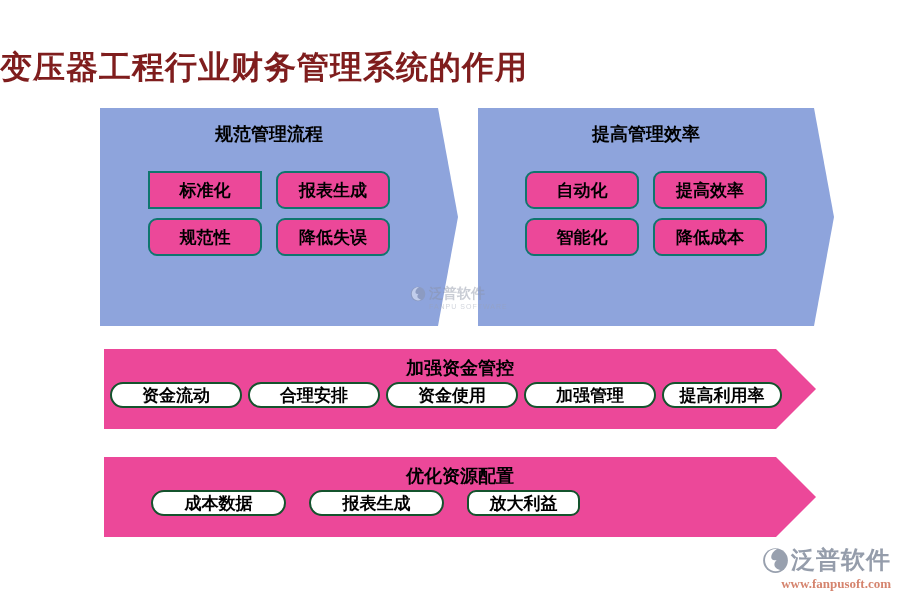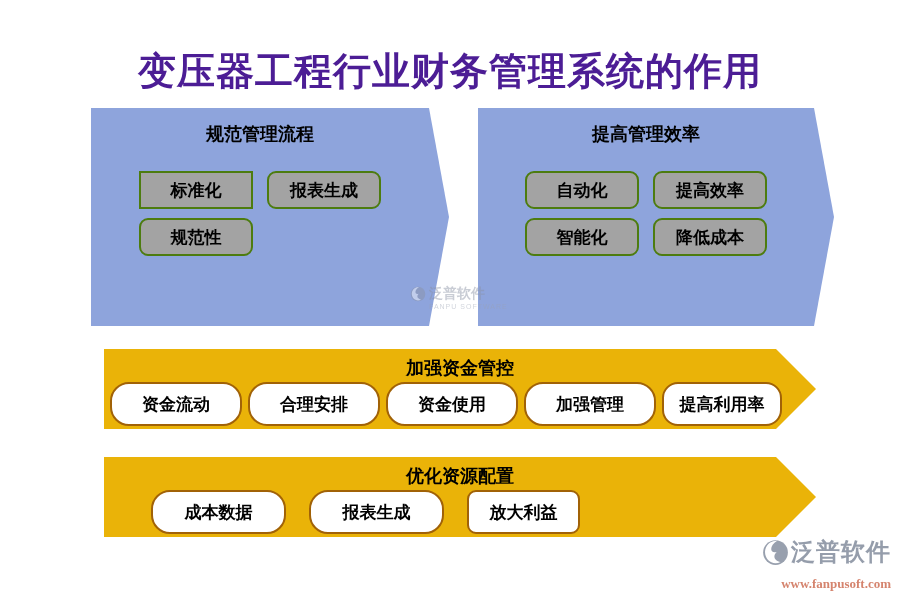--- a/index.html
+++ b/index.html
@@ -1,60 +1,60 @@
 <!DOCTYPE html>
 <html><head>
 <meta charset="utf-8">
 <style>
   html,body{margin:0;padding:0;background:#ffffff;}
   *{box-sizing:border-box;font-family:"Liberation Sans","DejaVu Sans",sans-serif;}
   #canvas{position:relative;width:900px;height:600px;background:#ffffff;overflow:hidden;}
 
   .title{
     position:absolute;top:46px;left:0;width:100%;
-    text-align:center;font-size:38px;font-weight:bold;color:#4c1d95;letter-spacing:1px;
+    font-size:32px;font-weight:bold;color:#7f1d1d;letter-spacing:1px;
   }
 
   
   .panel{
     position:absolute;top:108px;height:218px;background:#8EA4DC;
     clip-path:polygon(0 0, calc(100% - 20px) 0, 100% 50%, calc(100% - 20px) 100%, 0 100%);
   }
-  #panel-left{left:91px;width:358px;}
+  #panel-left{left:100px;width:358px;}
   #panel-right{left:478px;width:356px;}
   .panel-header{
     margin-top:14px;padding-right:20px;text-align:center;
     font-size:18px;font-weight:bold;color:#000;
   }
   .box-grid{
     position:absolute;top:63px;left:0;right:20px;
     display:grid;grid-template-columns:114px 114px;gap:9px 14px;justify-content:center;
   }
   .box{
-    height:38px;background:#a3a3a3;border:2px solid #4d7c0f;border-radius:9px;
+    height:38px;background:#ec4899;border:2px solid #0f766e;border-radius:9px;
     display:flex;align-items:center;justify-content:center;
     font-size:17px;font-weight:bold;color:#000;white-space:nowrap;
   }
   .box.square{border-radius:0;}
 
   
   .band{
-    position:absolute;left:104px;width:712px;height:80px;background:#eab308;
+    position:absolute;left:104px;width:712px;height:80px;background:#ec4899;
     clip-path:polygon(0 0, calc(100% - 40px) 0, 100% 50%, calc(100% - 40px) 100%, 0 100%);
   }
   #band-funds{top:349px;}
   #band-resources{top:457px;}
   .band-header{
     padding-top:7px;text-align:center;font-size:18px;font-weight:bold;color:#000;
   }
   .pill-row{position:absolute;top:33px;display:flex;}
   #band-funds .pill-row{left:6px;gap:6px;}
   #band-resources .pill-row{left:47px;gap:23px;}
   .pill{
-    height:44px;background:#ffffff;border:2px solid #a16207;border-radius:19px;
+    height:26px;background:#ffffff;border:2px solid #14532d;border-radius:19px;
     display:flex;align-items:center;justify-content:center;
     font-size:17px;font-weight:bold;color:#000;white-space:nowrap;
   }
   #band-funds .pill{width:132px;}
   #band-funds .pill.rect{width:120px;border-radius:16px;}
   #band-resources .pill{width:135px;}
   #band-resources .pill.rect{width:113px;border-radius:9px;}
 
   
   .watermark{
@@ -64,37 +64,38 @@
   .watermark .wm-row{display:flex;align-items:center;gap:3px;}
   .watermark .wm-text{font-size:14px;font-weight:bold;color:#8a91a4;}
   .watermark .wm-sub{font-size:7px;color:#9aa1b2;letter-spacing:1px;margin-left:19px;}
 
   
   .logo{position:absolute;right:9px;bottom:8px;text-align:right;}
   .logo .logo-row{display:flex;align-items:center;justify-content:flex-end;gap:2px;}
   .logo .logo-text{font-size:24px;font-weight:bold;color:#959DAB;letter-spacing:1px;}
   .logo .logo-url{
     font-family:"Liberation Serif","DejaVu Serif",serif;
-    font-size:13px;font-weight:bold;color:#D5846E;margin-top:8px;
+    font-size:13px;font-weight:bold;color:#D5846E;margin-top:0px;
   }
   .swirl{display:inline-block;line-height:0;}
 </style>
 </head>
 <body>
 
 <div id="canvas">
 
   <div class="title">变压器工程行业财务管理系统的作用</div>
 
   <div class="panel" id="panel-left">
     <div class="panel-header">规范管理流程</div>
     <div class="box-grid">
       <div class="box square">标准化</div>
       <div class="box">报表生成</div>
       <div class="box">规范性</div>
+      <div class="box">降低失误</div>
     </div>
   </div>
 
   <div class="panel" id="panel-right">
     <div class="panel-header">提高管理效率</div>
     <div class="box-grid">
       <div class="box">自动化</div>
       <div class="box">提高效率</div>
       <div class="box">智能化</div>
       <div class="box">降低成本</div>

